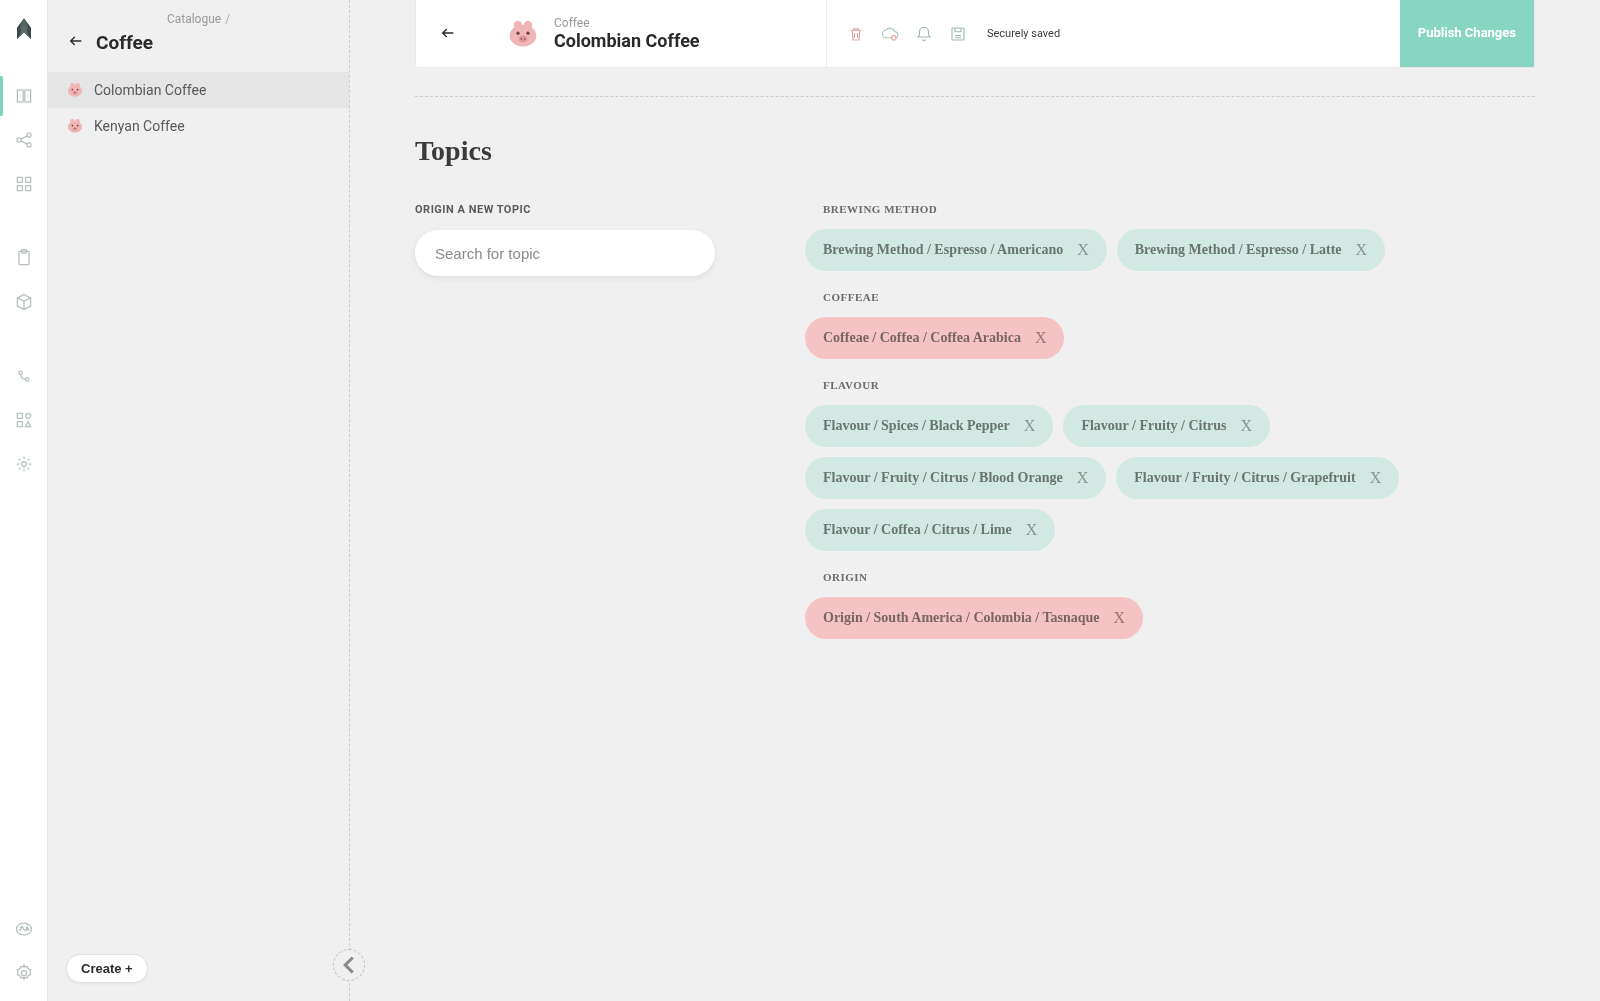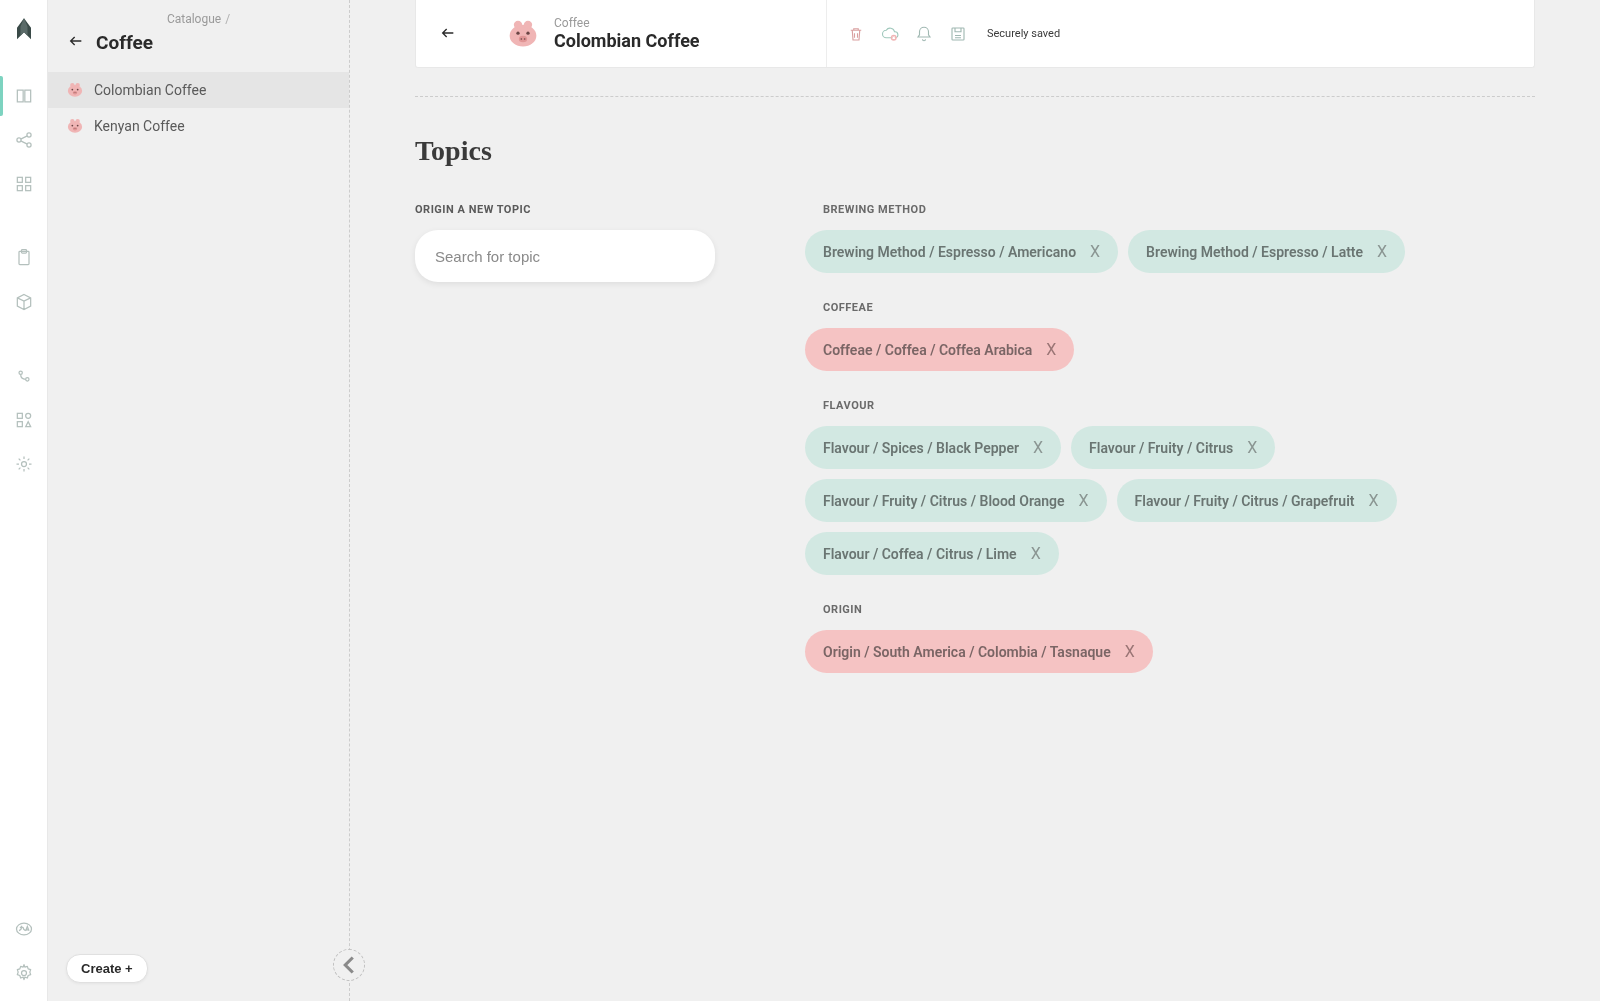--- a/index.html
+++ b/index.html
@@ -270,38 +270,39 @@
     }
     .attach-label {
       font-size: 11px;
       font-weight: 700;
       letter-spacing: 0.5px;
       color: #5a5a5a;
       margin-bottom: 14px;
     }
     .search-input {
       width: 100%;
-      height: 52px;
+      height: 46px;
       border: none;
       border-radius: 23px;
       padding: 0 20px;
       font-size: 15px;
       color: #4a4a4a;
       box-shadow: 0 2px 6px rgba(0,0,0,0.08);
       outline: none;
     }
     .search-input::placeholder {
       color: #8a8a8a;
     }
     
     .topics-right {
       flex: 1;
     }
     .topic-group {
-      margin-bottom: 28px;
+      margin-bottom: 20px;
+      font-family: Liberation Serif, serif;
     }
     .group-label {
       font-size: 11px;
       font-weight: 700;
       letter-spacing: 0.5px;
       color: #6a6a6a;
       margin-bottom: 14px;
       margin-left: 18px;
     }
     .chip-row {
@@ -517,20 +518,23 @@
           </svg>
       </span>
       <span class="action-icon">
         <svg viewBox="0 0 24 24" fill="none" stroke="#a0b8b2" stroke-width="1.5">
             <rect x="4" y="4" width="16" height="16" rx="1"></rect>
             <path d="M8 4v5h8V4M8 14h8M8 17h8"></path>
           </svg>
       </span>
       <span class="saved-text">Securely saved</span>
     </div>
+    <div class="publish-btn">
+      <span>Publish Changes</span>
+    </div>
   </div>
 
   <div class="divider-dash"></div>
 
   <h2 class="topics-heading">Topics</h2>
 
   <div class="topics-body">
     <div class="topics-left">
       <div class="attach-label">ORIGIN A NEW TOPIC</div>
       <input type="text" class="search-input" placeholder="Search for topic" style="">

